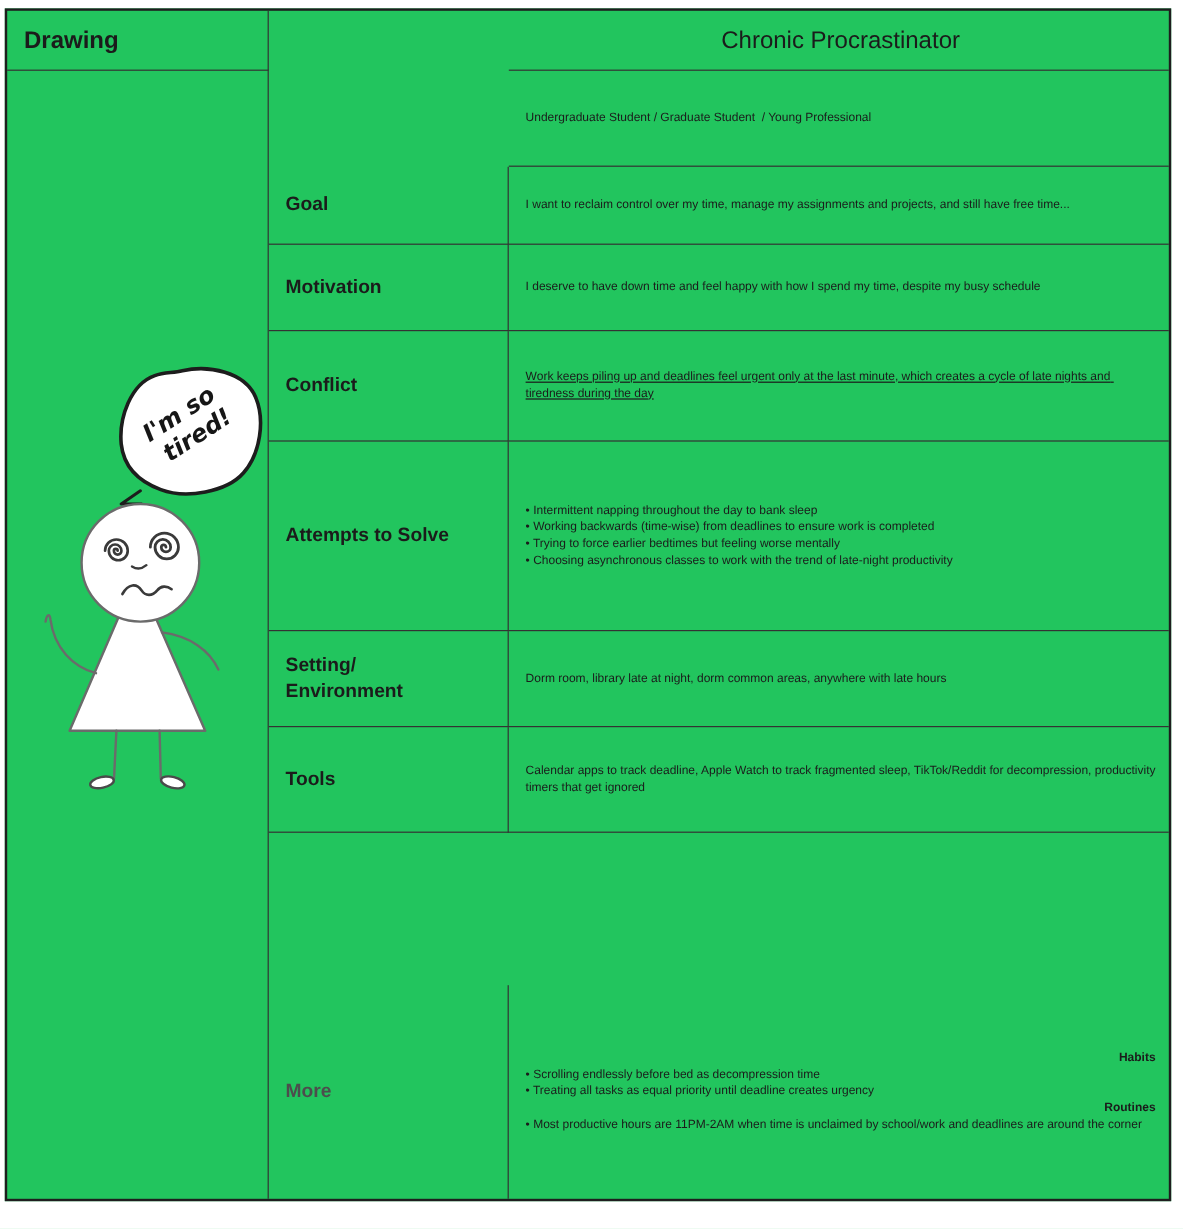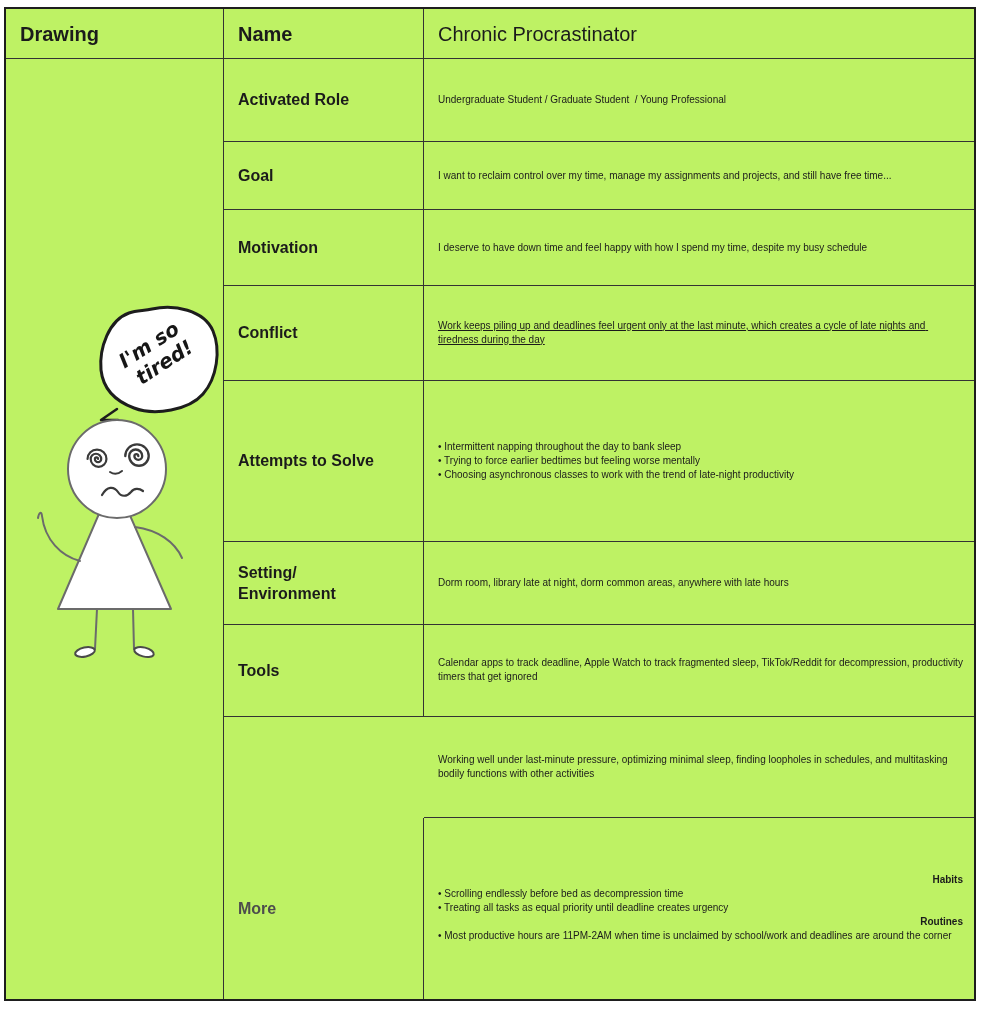--- a/index.html
+++ b/index.html
@@ -26,21 +26,21 @@
       minmax(72px, auto)  
       minmax(92px, auto)  
       minmax(158px, auto) 
       minmax(80px, auto)  
       minmax(88px, auto)  
       minmax(98px, auto)  
       minmax(178px, auto);
     width: 972px;
     box-sizing: border-box;
     border: 2.5px solid #1e1e1e;
-    background: #bef264;
+    background: #22c55e;
   }
   .cell {
     display: flex;
     flex-direction: column;
     justify-content: center;
     box-sizing: border-box;
     padding: 9px 11px 9px 14px;
   }
   .br { border-right: 1.5px solid #333333; }
   .bb { border-bottom: 1.5px solid #333333; }
@@ -70,22 +70,21 @@
   }
   .drawing-cell svg { display: block; }
 </style>
 </head>
 <body>
 
 <div class="page">
   <div class="persona">
 
     <div class="cell hcell hlabel br bb" style="grid-row:1; grid-column:1;">Drawing</div>
-    <div class="cell hcell hlabel br bb" style="grid-row:1; grid-column:2;">Name</div>
-    <div class="cell hcell bb" style="grid-row:1; grid-column:3;">Chronic Procrastinator</div>
+    <div class="cell hcell bb" style="grid-row:1; grid-column:3;text-align:center;">Chronic Procrastinator</div>
 
     <div class="drawing-cell br" style="grid-row: 2 / 11;">
       <svg width="216" height="940" viewBox="0 0 216 940">
 
         <g>
           <path d="M 146 250 C 168 245 198 251 207 272 C 215 291 211 319 197 335
                    C 183 351 149 357 128 349 C 109 342 97 329 95 311
                    C 93 289 103 261 123 254 C 131 251 138 252 146 250 Z" fill="#ffffff" stroke="#1d1d1d" stroke-width="3" stroke-linejoin="round"></path>
           <path d="M 111 350 L 95 361 L 112 361 L 102 370" fill="none" stroke="#1d1d1d" stroke-width="2.5" stroke-linejoin="round" stroke-linecap="round"></path>
           <text transform="translate(155 298) rotate(-33)" text-anchor="middle" font-family="DejaVu Sans, sans-serif" font-style="italic" font-weight="bold" font-size="20" fill="#161616">
@@ -110,53 +109,50 @@
           <path d="M -9 0 A 9 9 0 0 1 9 0 A 7.5 7.5 0 0 1 -6 0 A 5 5 0 0 1 4 0 A 3 3 0 0 1 -2 0 A 1.5 1.5 0 0 1 1 0" fill="none" stroke="#3a3a3a" stroke-width="2.1" stroke-linecap="round"></path>
         </g>
         <g transform="translate(131 397) scale(1.3)">
           <path d="M -9 0 A 9 9 0 0 1 9 0 A 7.5 7.5 0 0 1 -6 0 A 5 5 0 0 1 4 0 A 3 3 0 0 1 -2 0 A 1.5 1.5 0 0 1 1 0" fill="none" stroke="#3a3a3a" stroke-width="1.8" stroke-linecap="round"></path>
         </g>
         <path d="M 104 413 Q 110 417 116 412" fill="none" stroke="#3a3a3a" stroke-width="2" stroke-linecap="round"></path>
         <path d="M 96 436 C 101 427 108 427 112 433 C 115 438 121 438 125 433 C 128 429 133 429 137 432" fill="none" stroke="#3a3a3a" stroke-width="2.2" stroke-linecap="round"></path>
       </svg>
     </div>
 
-  <div class="cell label br bb" style="grid-area: 2 / 2;">Activated Role</div>
       <div class="cell content bb" style="grid-area: 2 / 3;">
         <div class="line">Undergraduate Student / Graduate Student  / Young Professional</div>
       </div>
       <div class="cell label br bb" style="grid-area: 3 / 2;">Goal</div>
       <div class="cell content bb" style="grid-area: 3 / 3;">
         <div class="line">I want to reclaim control over my time, manage my assignments and projects, and still have free time...</div>
       </div>
       <div class="cell label br bb" style="grid-area: 4 / 2;">Motivation</div>
       <div class="cell content bb" style="grid-area: 4 / 3;">
         <div class="line">I deserve to have down time and feel happy with how I spend my time, despite my busy schedule</div>
       </div>
       <div class="cell label br bb" style="grid-area: 5 / 2;">Conflict</div>
       <div class="cell content bb" style="grid-area: 5 / 3; text-decoration: underline;">
         <div class="line">Work keeps piling up and deadlines feel urgent only at the last minute, which creates a cycle of late nights and tiredness during the day</div>
       </div>
       <div class="cell label br bb" style="grid-area: 6 / 2;">Attempts to Solve</div>
       <div class="cell content bb" style="grid-area: 6 / 3;">
         <div class="line">• Intermittent napping throughout the day to bank sleep</div>
+        <div class="line">• Working backwards (time-wise) from deadlines to ensure work is completed</div>
         <div class="line">• Trying to force earlier bedtimes but feeling worse mentally</div>
         <div class="line">• Choosing asynchronous classes to work with the trend of late-night productivity</div>
       </div>
       <div class="cell label br bb" style="grid-area: 7 / 2;">Setting/
 Environment</div>
       <div class="cell label br bb" style="grid-area: 8 / 2;">Tools</div>
       <div class="cell content bb" style="grid-area: 7 / 3;">
         <div class="line">Dorm room, library late at night, dorm common areas, anywhere with late hours</div>
       </div>
       <div class="cell content bb" style="grid-area: 8 / 3;">
         <div class="line">Calendar apps to track deadline, Apple Watch to track fragmented sleep, TikTok/Reddit for decompression, productivity timers that get ignored</div>
-      </div>
-      <div class="cell content bb" style="grid-area: 9 / 3;">
-        <div class="line">Working well under last-minute pressure, optimizing minimal sleep, finding loopholes in schedules, and multitasking bodily functions with other activities</div>
       </div>
       <div class="cell label br muted" style="grid-area: 10 / 2;">More</div>
       <div class="cell content" style="grid-area: 10 / 3;">
         <div class="line bold">Habits</div>
         <div class="line">• Scrolling endlessly before bed as decompression time</div>
         <div class="line">• Treating all tasks as equal priority until deadline creates urgency</div>
         <div class="line bold">Routines</div>
         <div class="line">• Most productive hours are 11PM-2AM when time is unclaimed by school/work and deadlines are around the corner</div>
       </div>
     </div>

